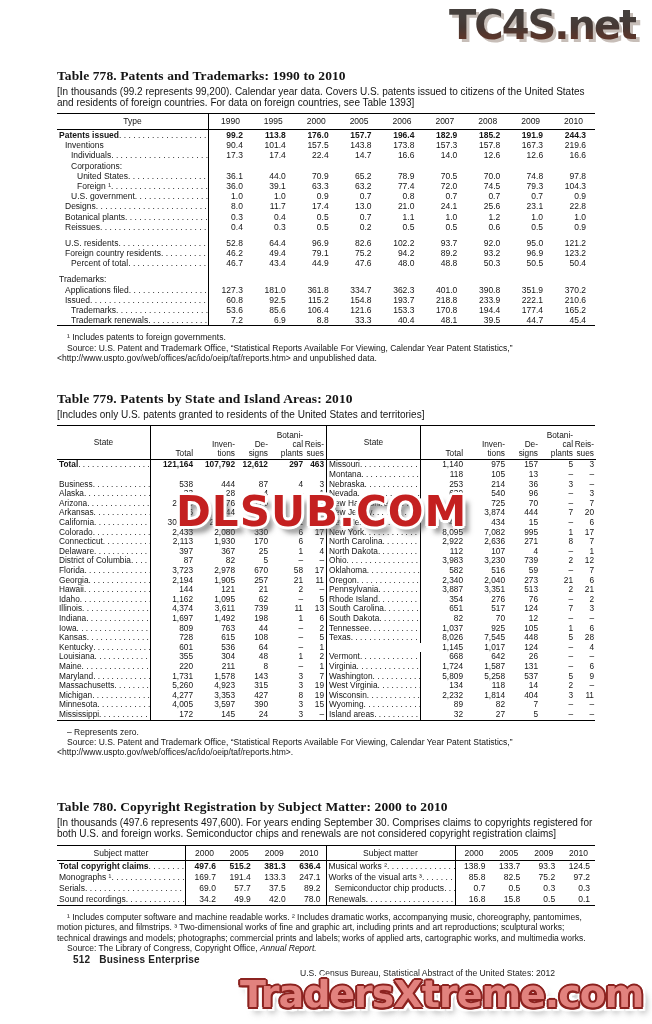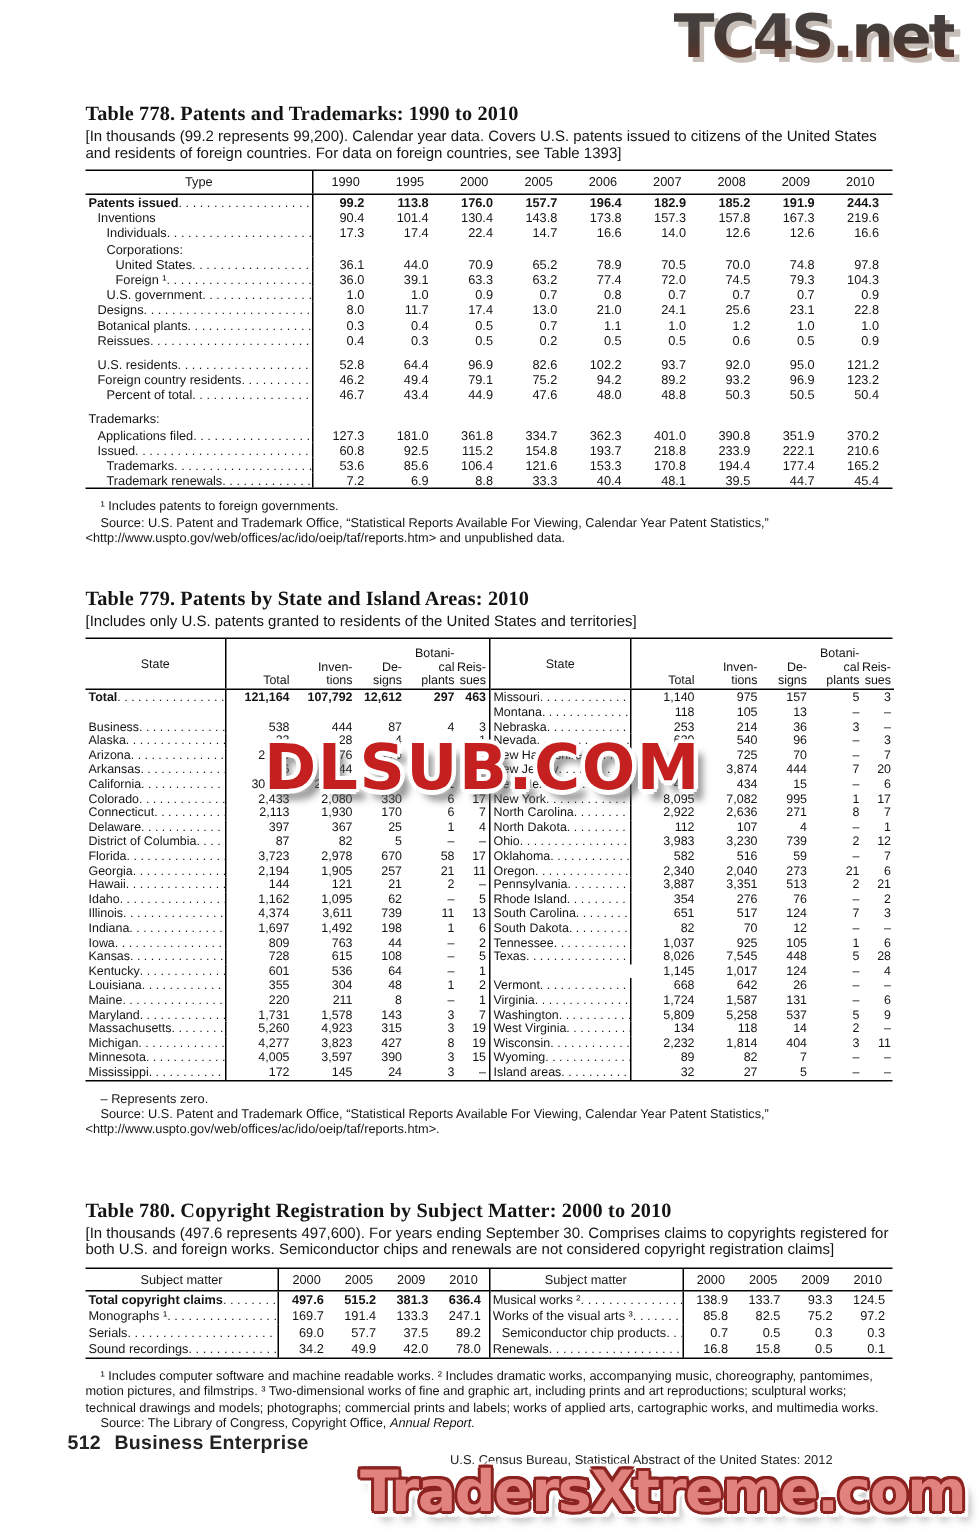--- a/index.html
+++ b/index.html
@@ -56,21 +56,21 @@
   .t780 .panel{width:269px;}
   .t780 .panel.left{border-right:1px solid #000;}
   .r780{display:grid;grid-template-columns:129px repeat(4,1fr);height:11px;
         line-height:11px;font-size:8.5px;}
   .r780.hdr{height:14px;line-height:14px;border-bottom:1.3px solid #000;}
   .r780 .num{padding-right:5px;}
   .r780.hdr .c0{justify-content:center;}
   .r780.hdr .num{padding-right:7px;}
 
   
-  .footer{position:absolute;left:45px;top:954px;font-size:13px;font-weight:bold;
+  .footer{position:absolute;left:73px;top:954px;font-size:10px;font-weight:bold;
           letter-spacing:.2px;color:#222;}
   .footer .pg{margin-right:9px;}
   .census{position:absolute;left:300px;top:968px;font-size:8.6px;color:#222;}
 
   
   .wm{position:absolute;z-index:6;pointer-events:none;font-family:"DejaVu Sans",sans-serif;
       font-weight:bold;white-space:nowrap;}
   .wm-top{top:2px;left:449px;font-size:40px;letter-spacing:-2px;height:52px;width:205px;}
   .wm-top span{position:absolute;top:0;left:0;}
   .wm-top .sh{color:#c7beb8;transform:translate(3px,3px);}
@@ -137,21 +137,21 @@
           <div class="num bold">191.9</div>
           <div class="num bold">244.3</div>
         </div>
         <div class="r778">
           <div class="c0" style="padding-left: 8px; flex-direction: column;">
             <span class="lt">Inventions</span>
             <span class="dots"></span>
           </div>
           <div class="num">90.4</div>
           <div class="num">101.4</div>
-          <div class="num">130.4</div>
+          <div class="num">157.5</div>
           <div class="num">143.8</div>
           <div class="num">173.8</div>
           <div class="num">157.3</div>
           <div class="num">157.8</div>
           <div class="num">167.3</div>
           <div class="num">219.6</div>
         </div>
         <div class="r778">
           <div class="c0" style="padding-left: 14px;">
             <span class="lt">Individuals</span>
@@ -679,21 +679,21 @@
             <div class="num">315</div>
             <div class="num">3</div>
             <div class="num last">19</div>
           </div>
           <div class="r779">
             <div class="c0" style="padding-left: 2px;">
               <span class="lt">Michigan</span>
               <span class="dots"></span>
             </div>
             <div class="num">4,277</div>
-            <div class="num">3,823</div>
+            <div class="num">3,353</div>
             <div class="num">427</div>
             <div class="num">8</div>
             <div class="num last">19</div>
           </div>
           <div class="r779">
             <div class="c0" style="padding-left: 2px;">
               <span class="lt">Minnesota</span>
               <span class="dots"></span>
             </div>
             <div class="num">4,005</div>

